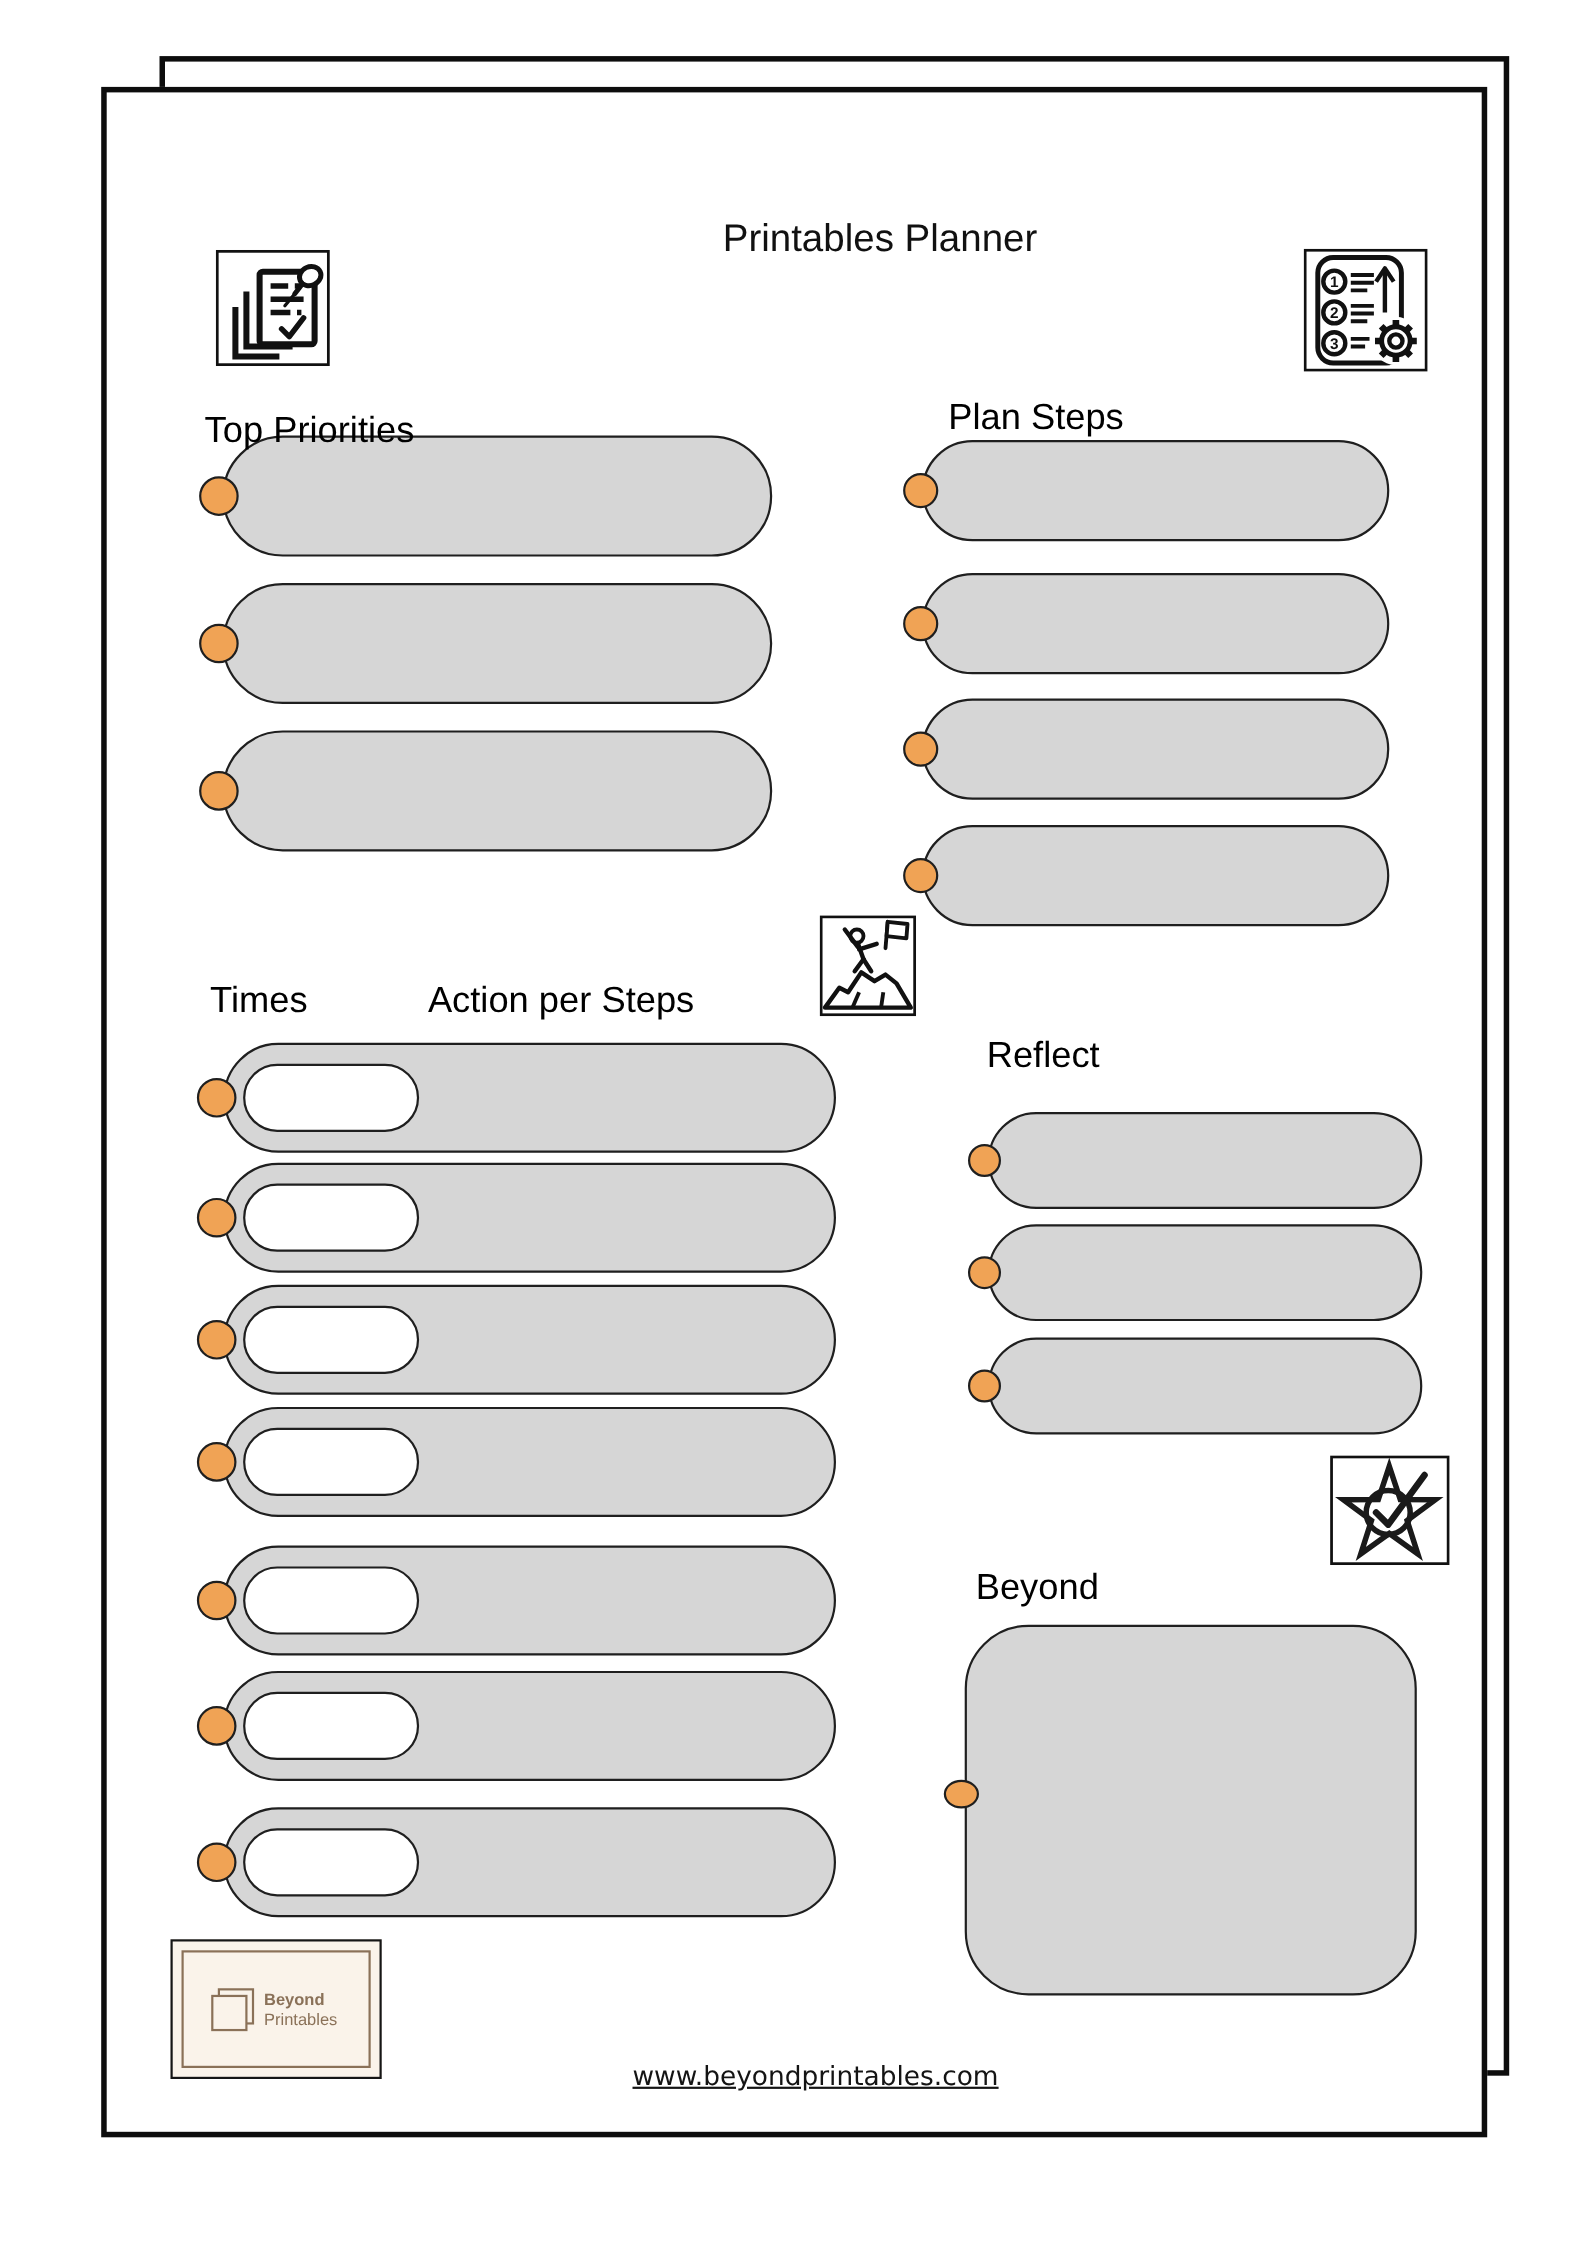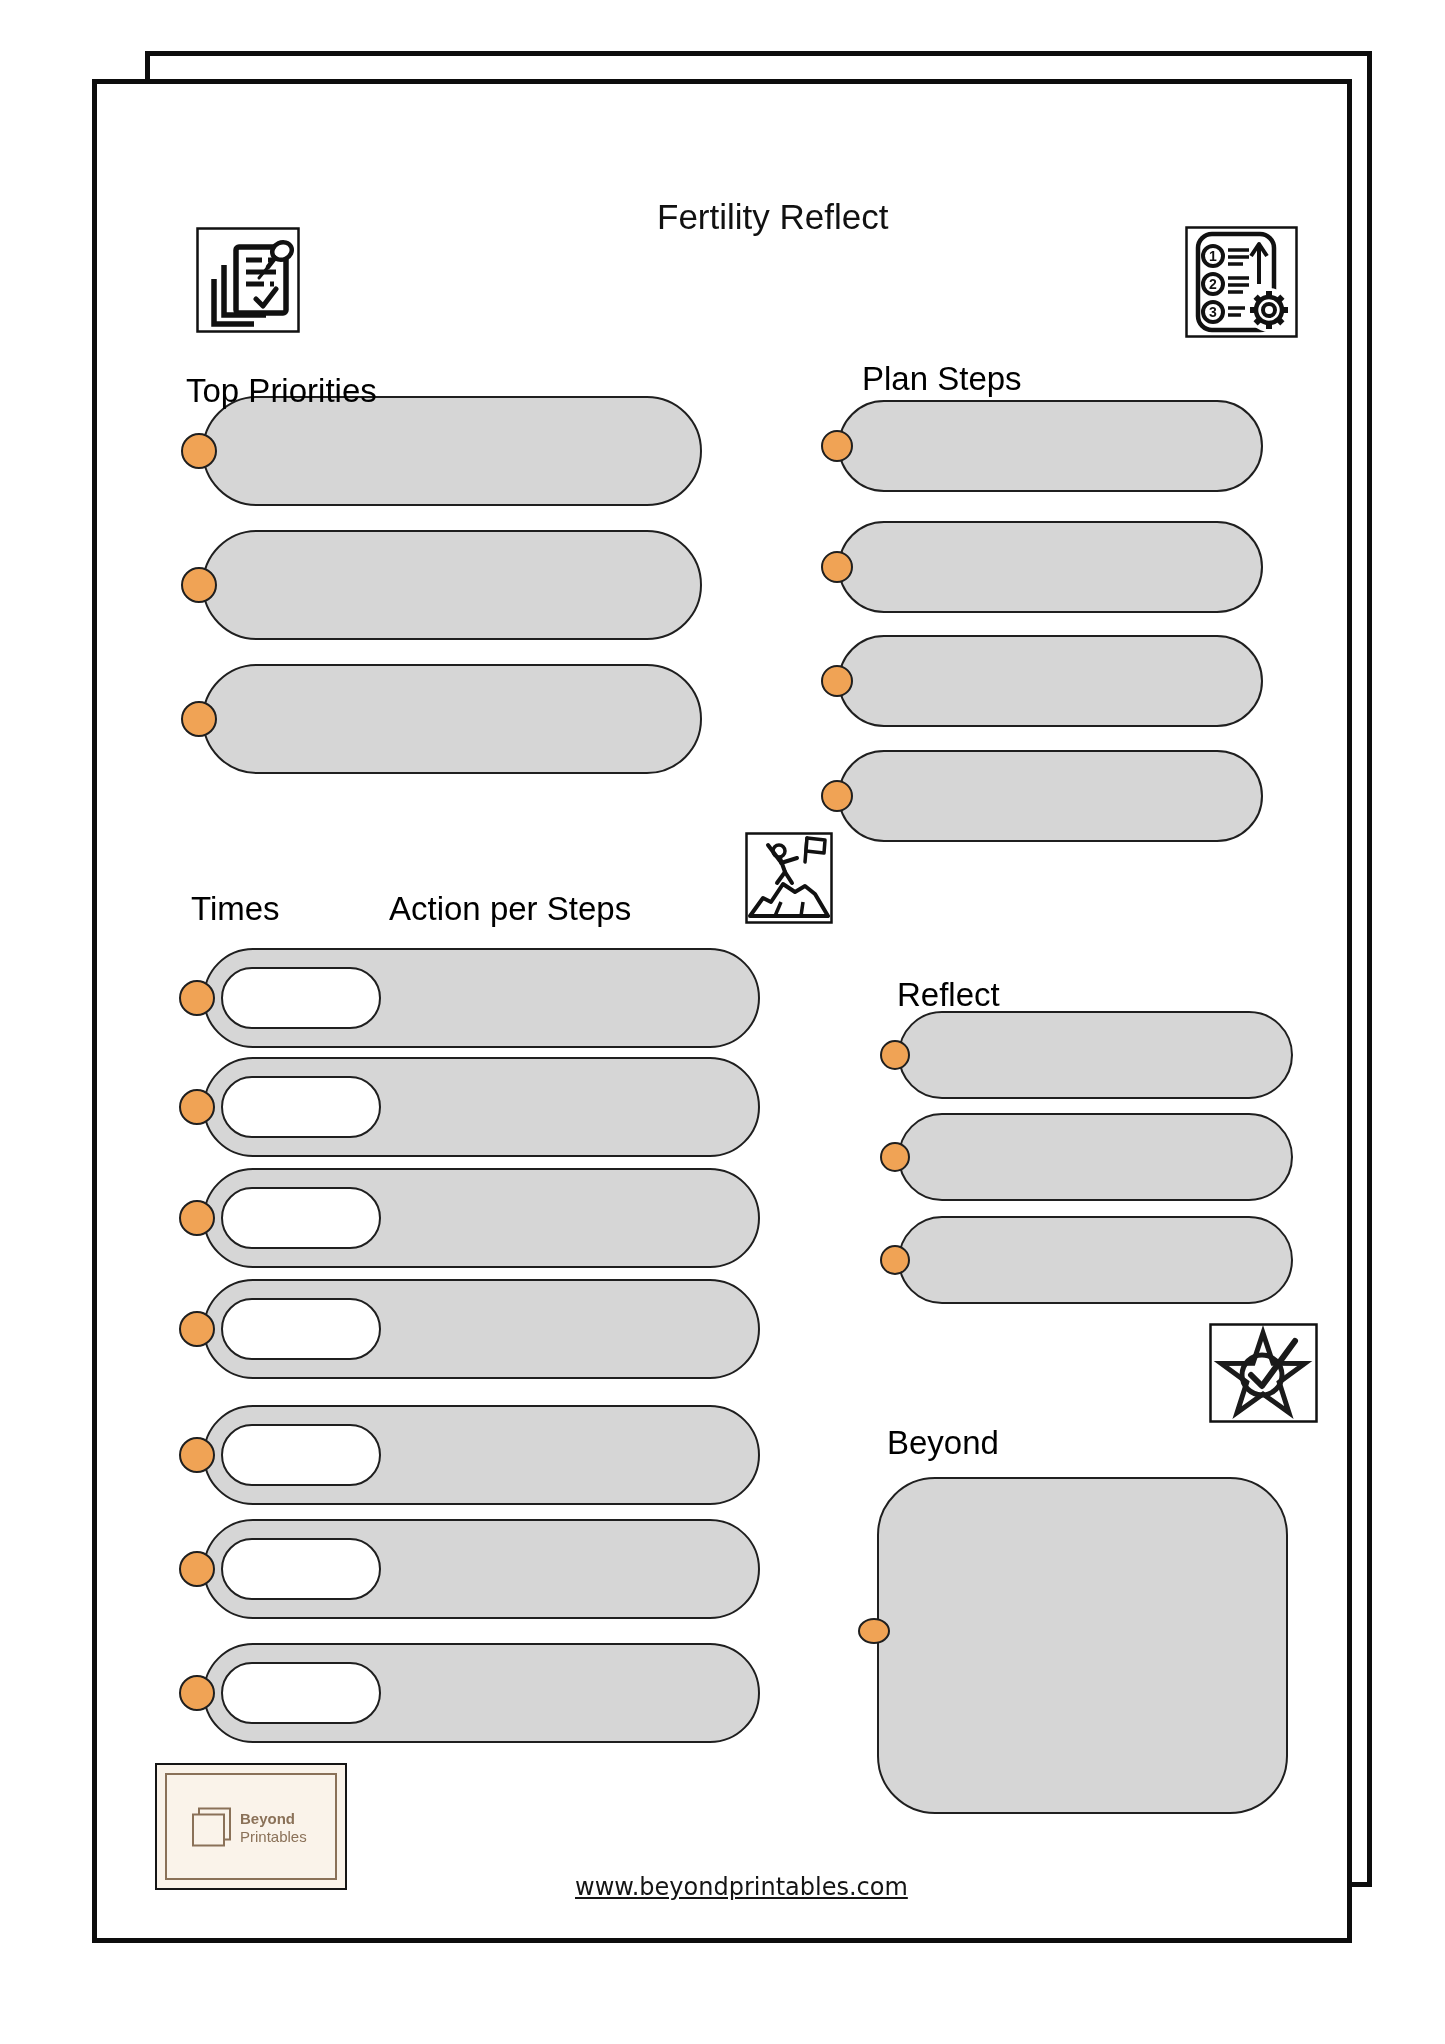--- a/index.html
+++ b/index.html
@@ -46,21 +46,21 @@
   #logo .txt .b{font-weight:bold;}
 </style>
 </head>
 <body>
 
 <div id="canvas">
 
   <div class="sheet" style="left:145px;top:51px;width:1227px;height:1836px;z-index:1;"></div>
   <div class="sheet" style="left:92px;top:79px;width:1260px;height:1864px;z-index:2;"></div>
 
-  <div id="title">Fertility Reflect</div>
+  <div id="title">Printables Planner</div>
 
   <div class="iconbox" style="left:196px;top:227px;width:104px;height:106px;">
     <svg viewBox="0 0 104 106" xmlns="http://www.w3.org/2000/svg">
       <rect x="1.5" y="1.5" width="101" height="103" fill="#fff" stroke="#111" stroke-width="2.5"></rect>
       <path d="M18 52 V97 H58" fill="none" stroke="#111" stroke-width="5.5"></path>
       <path d="M28 38 V88 H70" fill="none" stroke="#111" stroke-width="5.5"></path>
       <rect x="40" y="20" width="50" height="66" rx="3" fill="#fff" stroke="#111" stroke-width="5.5"></rect>
       <line x1="50" y1="33" x2="66" y2="33" stroke="#111" stroke-width="5"></line>
       <line x1="72" y1="33" x2="76" y2="33" stroke="#111" stroke-width="5"></line>
       <line x1="50" y1="45" x2="80" y2="45" stroke="#111" stroke-width="5"></line>
@@ -168,21 +168,21 @@
   <div class="bullet" style="left:179px;top:1437px;width:36px;height:36px;"></div>
 
   <div class="pill" style="left:203px;top:1519px;width:557px;height:100px;border-radius:50px;"></div>
   <div class="pill white" style="left:221px;top:1538px;width:160px;height:62px;border-radius:31px;"></div>
   <div class="bullet" style="left:179px;top:1551px;width:36px;height:36px;"></div>
 
   <div class="pill" style="left:203px;top:1643px;width:557px;height:100px;border-radius:50px;"></div>
   <div class="pill white" style="left:221px;top:1662px;width:160px;height:62px;border-radius:31px;"></div>
   <div class="bullet" style="left:179px;top:1675px;width:36px;height:36px;"></div>
 
-  <div class="heading" style="left:897px;top:940px;margin-top:36px;">Reflect</div>
+  <div class="heading" style="left:897px;top:940px;">Reflect</div>
   <div class="pill" style="left:898px;top:1011px;width:395px;height:88px;border-radius:44px;"></div>
   <div class="pill" style="left:898px;top:1113px;width:395px;height:88px;border-radius:44px;"></div>
   <div class="pill" style="left:898px;top:1216px;width:395px;height:88px;border-radius:44px;"></div>
   <div class="bullet" style="left:880px;top:1040px;width:30px;height:30px;"></div>
   <div class="bullet" style="left:880px;top:1142px;width:30px;height:30px;"></div>
   <div class="bullet" style="left:880px;top:1245px;width:30px;height:30px;"></div>
 
   <div class="iconbox" style="left:1209px;top:1323px;width:109px;height:100px;">
     <svg viewBox="0 0 109 100" xmlns="http://www.w3.org/2000/svg">
       <rect x="1.5" y="1.5" width="106" height="97" fill="#fff" stroke="#111" stroke-width="2.5"></rect>

